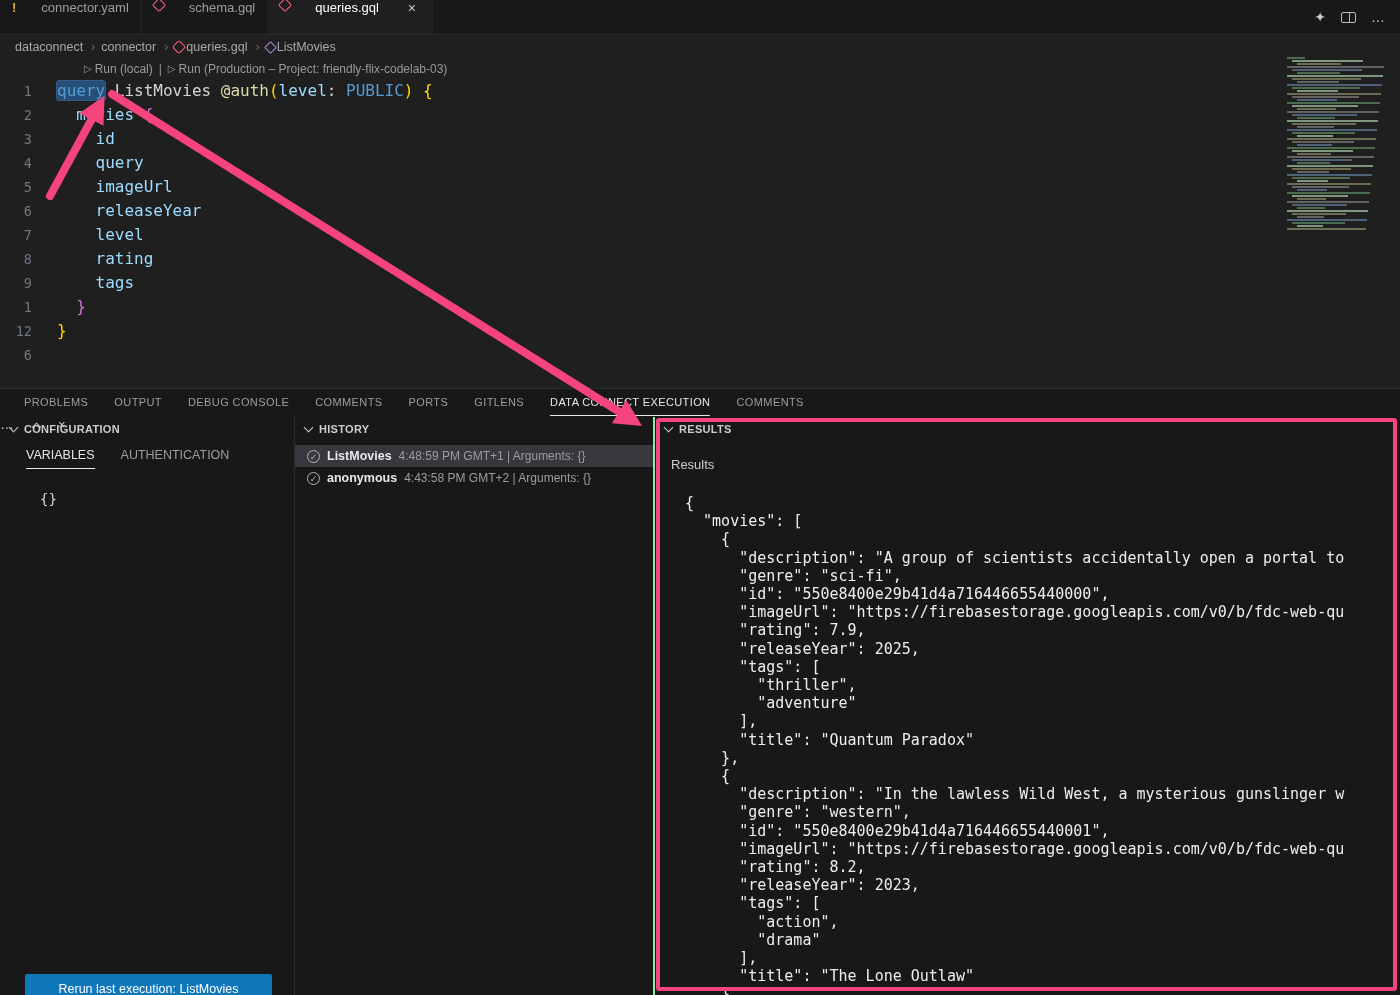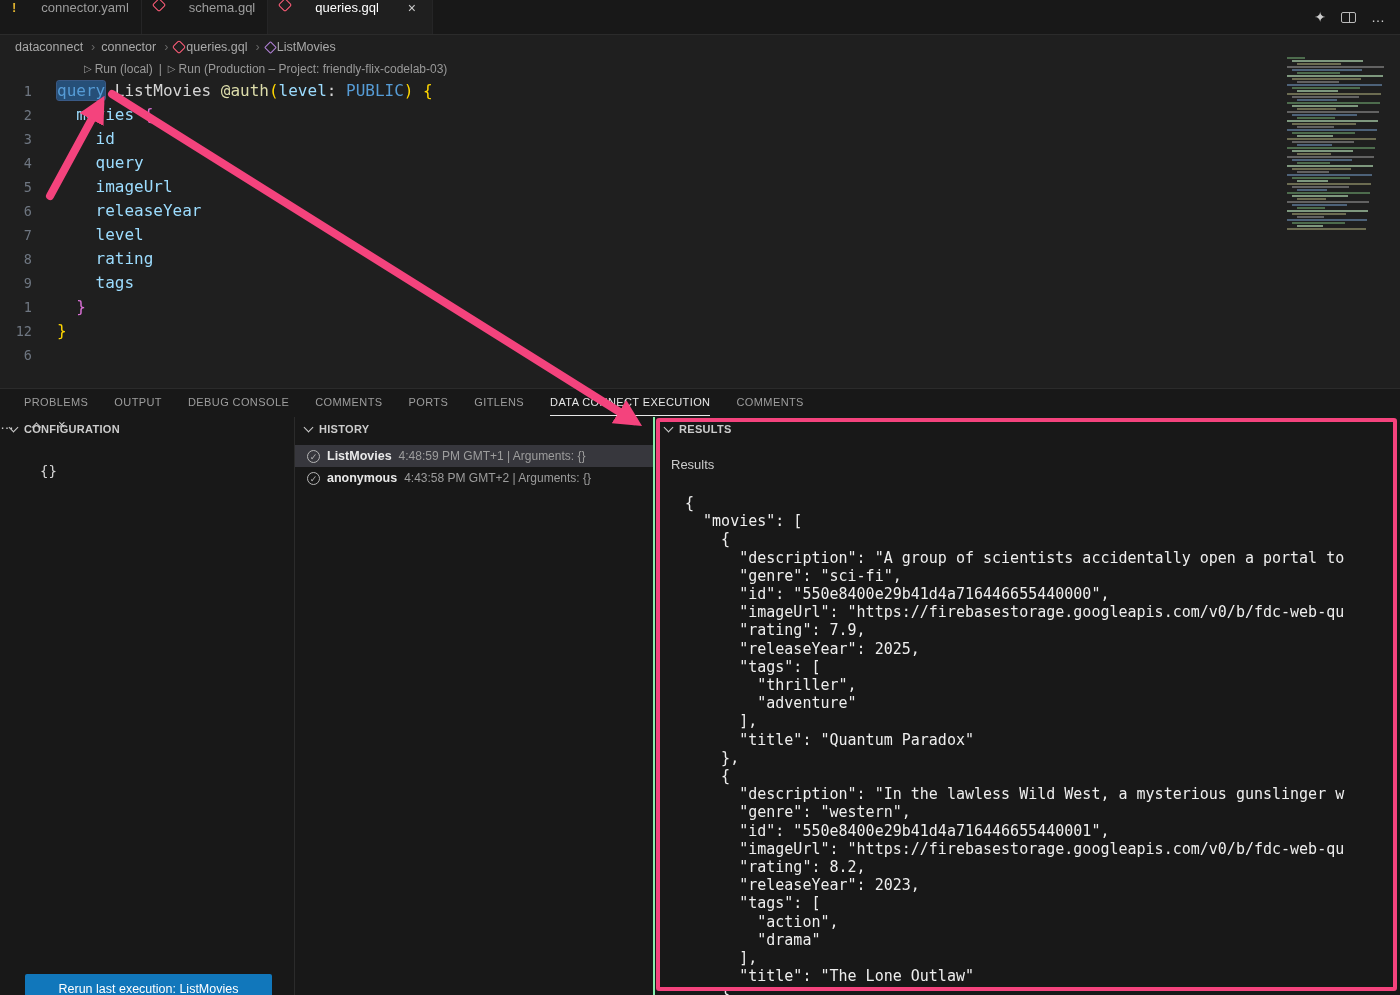--- a/index.html
+++ b/index.html
@@ -308,20 +308,26 @@
       <span>×</span>
     </div>
 
     <div class="panel-body">
 
       <div class="col col-config">
         <div class="section-header">
           <span class="chev"></span>
           <span>CONFIGURATION</span>
         </div>
+        <div class="config-tabs">
+
+            <span class="config-tab active">VARIABLES</span>
+
+            <span class="config-tab">AUTHENTICATION</span>
+          </div>
         <div class="config-value">{}</div>
       </div>
 
       <div class="col col-history">
         <div class="section-header">
           <span class="chev"></span>
           <span>HISTORY</span>
         </div>
         <div class="history-items">
 

